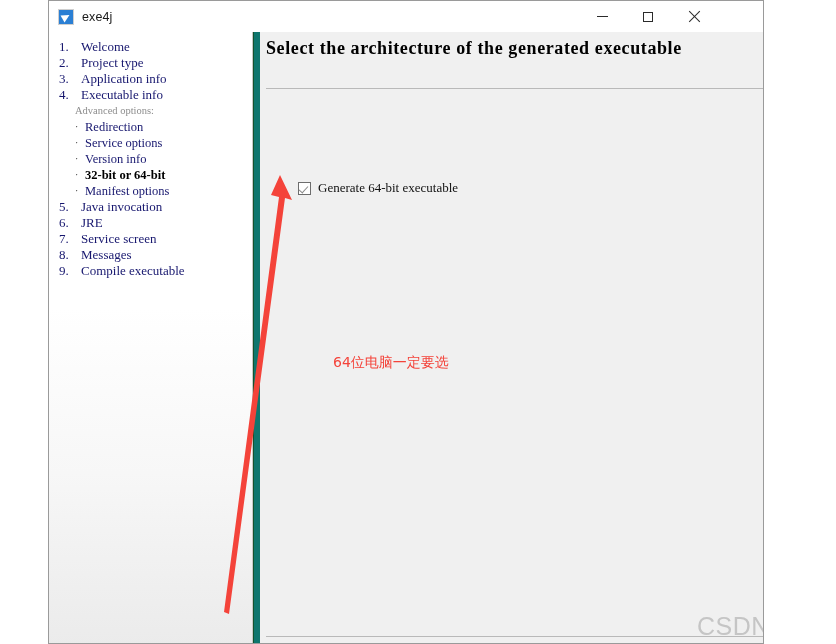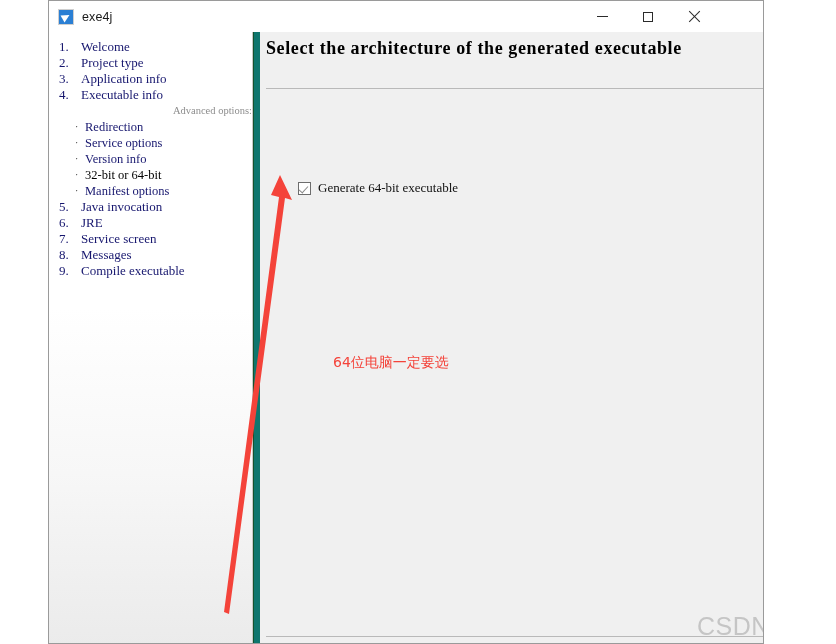--- a/index.html
+++ b/index.html
@@ -148,31 +148,30 @@
     font-size: 12.5px;
   }
   .nav-sub .bullet {
     display: inline-block;
     width: 10px;
     color: #333333;
     font-size: 10px;
     line-height: 16px;
   }
   .nav-sub.current .nav-label {
-    font-weight: normal;
+    font-weight: bold;
     color: #000000;
   }
   .nav-group-label {
     padding-left: 26px;
     font-size: 10.5px;
     color: #8d8d8d;
     height: 16px;
     line-height: 16px;
     font-family: "Liberation Serif", "DejaVu Serif", serif;
-    text-align: right;
   }
 
   
   #main {
     position: absolute;
     left: 205px; top: 31px;
     width: 630px;
     height: 612px;
     background: #f0f0f0;
     border-left: 6px solid #0f766e;

